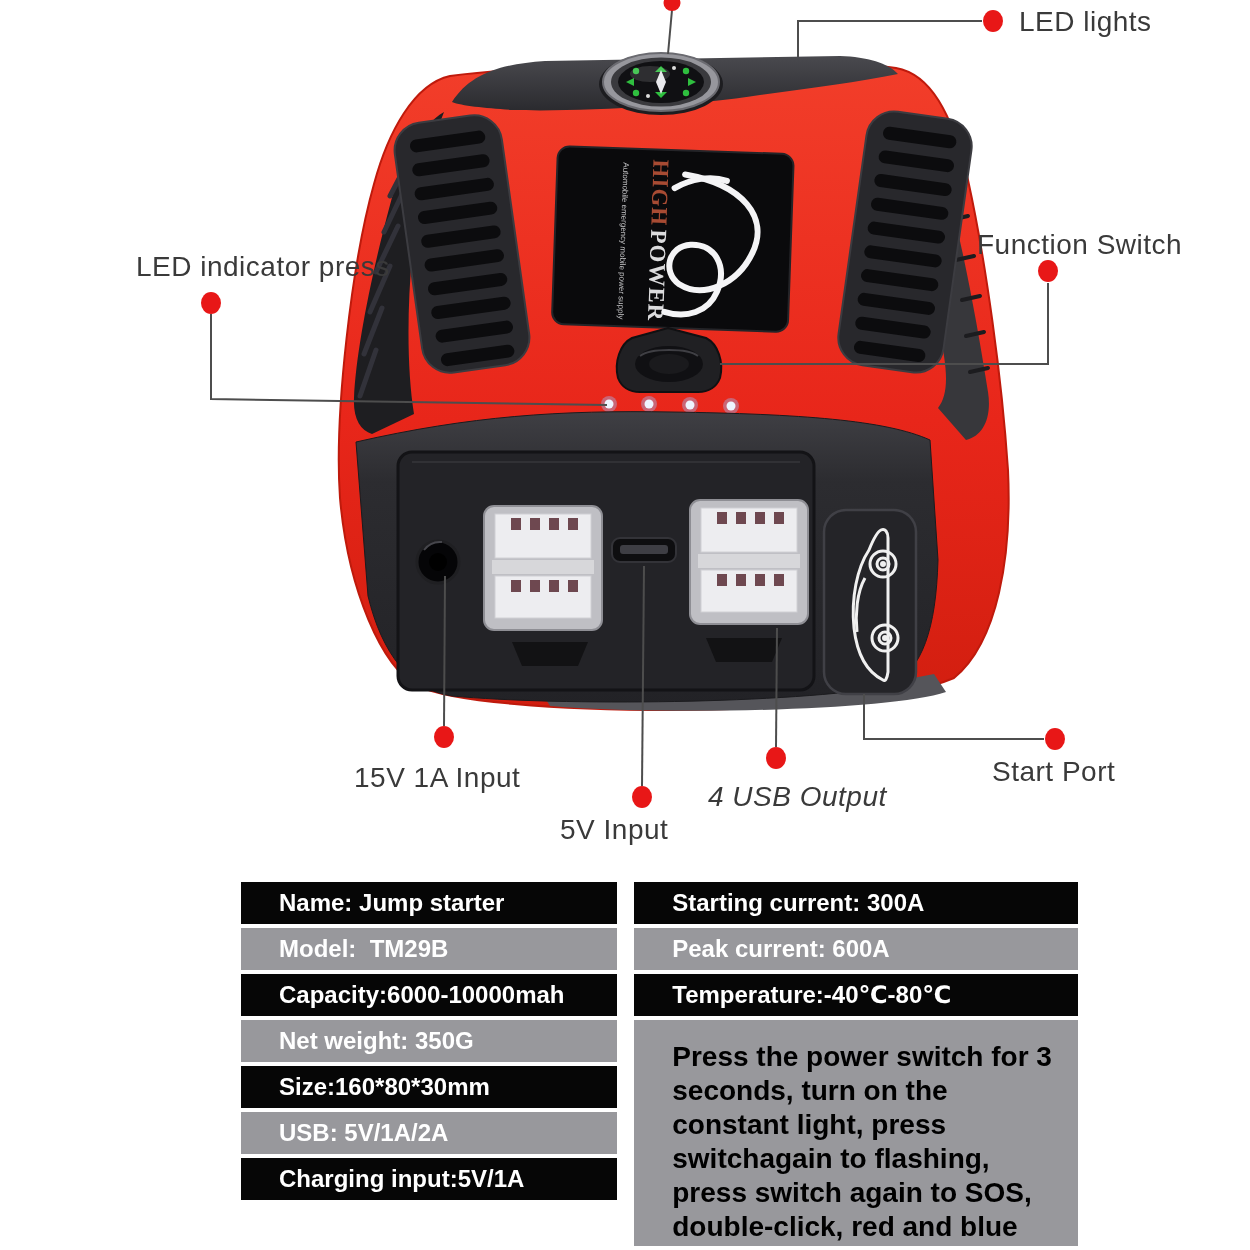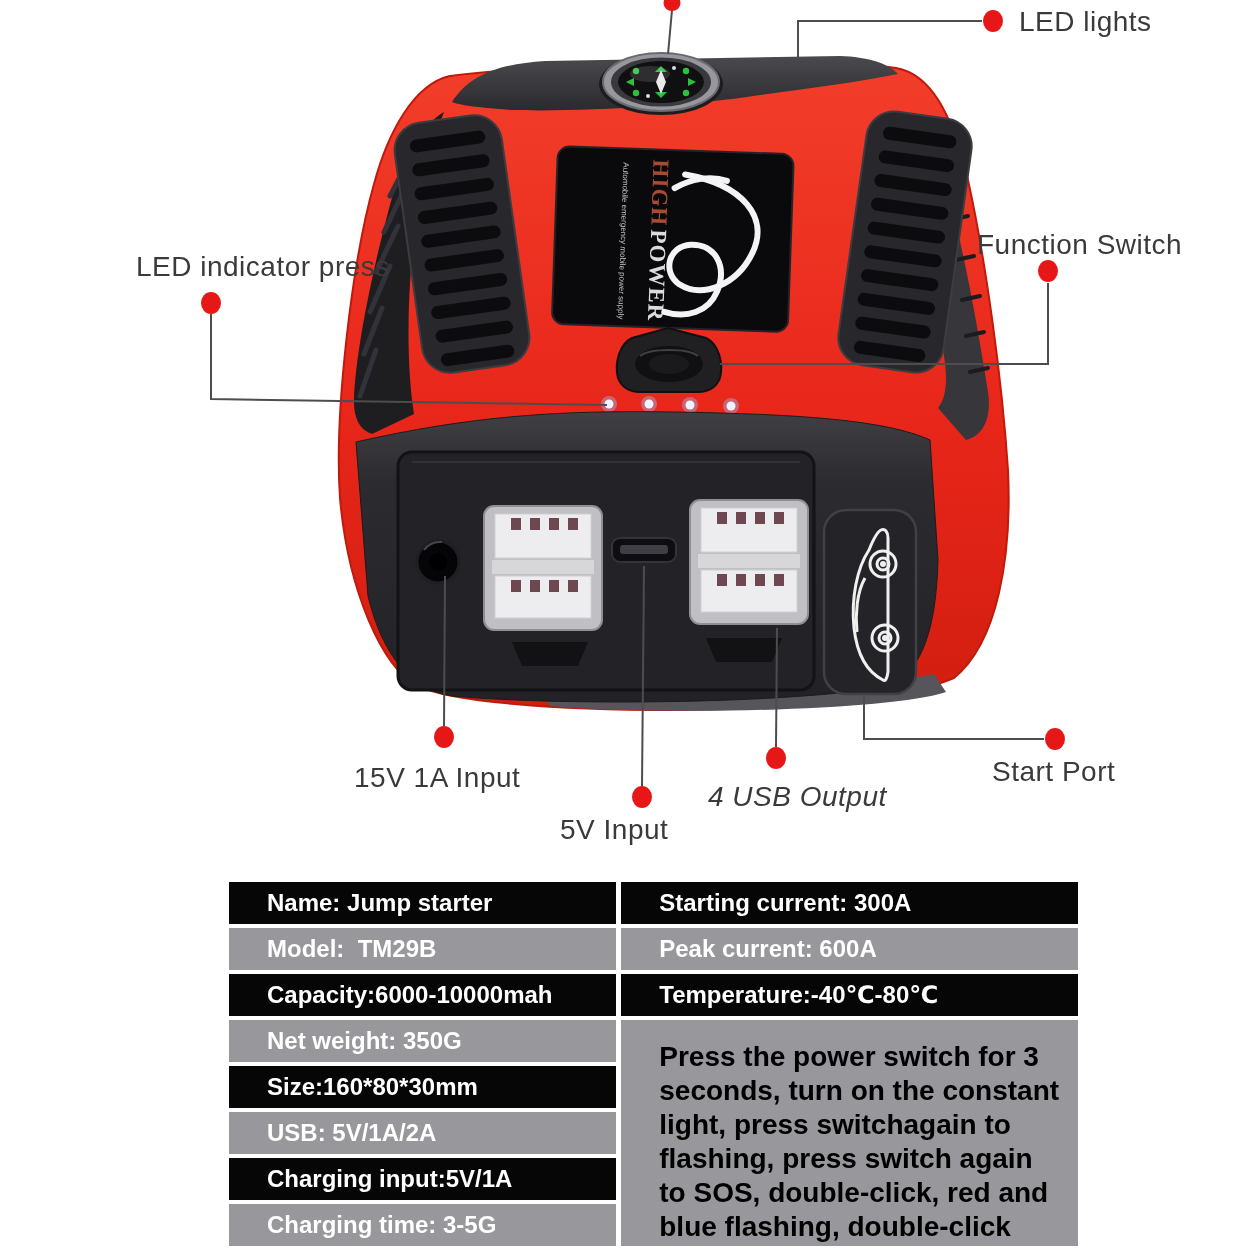--- a/index.html
+++ b/index.html
@@ -11,21 +11,21 @@
   #photo-svg{position:absolute;left:0;top:0;}
   .callout-label{
     position:absolute;
     font-size:28px;color:#3a3a3a;letter-spacing:.5px;
     white-space:nowrap;
   }
   .spec{
     position:absolute;left:229px;top:882px;width:849px;height:364px;
     display:flex;gap:5px;
   }
-  .spec-col{display:flex;flex-direction:column;gap:4px;}
+  .spec-col{display:flex;flex-direction:column;gap:4px;margin-left:12px;}
   .spec-col.left{width:407px;}
   .spec-col.right{width:480px;}
   .spec-row{
     height:42px;flex:0 0 42px;display:flex;align-items:center;
     padding-left:38px;box-sizing:border-box;
     color:#ffffff;font-size:24px;font-weight:bold;
     white-space:pre-wrap;
   }
   .shade-dark{background:#060606;}
   .shade-light{background:#98989c;}
@@ -290,21 +290,20 @@
 
 <div class="spec">
   <div class="spec-col left">
     <div class="spec-row shade-dark">Name: Jump starter</div>
     <div class="spec-row shade-light">Model:  TM29B</div>
     <div class="spec-row shade-dark">Capacity:6000-10000mah</div>
     <div class="spec-row shade-light">Net weight: 350G</div>
     <div class="spec-row shade-dark">Size:160*80*30mm</div>
     <div class="spec-row shade-light">USB: 5V/1A/2A</div>
     <div class="spec-row shade-dark">Charging input:5V/1A</div>
-    <div class="spec-row shade-light">Charging time: 3-5G</div>
   </div>
   <div class="spec-col right">
     <div class="spec-row shade-dark">Starting current: 300A</div>
     <div class="spec-row shade-light">Peak current: 600A</div>
     <div class="spec-row shade-dark">Temperature:-40℃-80℃</div>
     <div class="spec-note">Press the power switch for 3 seconds, turn on the constant light, press switchagain to flashing, press switch again to SOS, double-click, red and blue flashing, double-click again to close.</div>
   </div>
 </div>
 
 </body></html>

